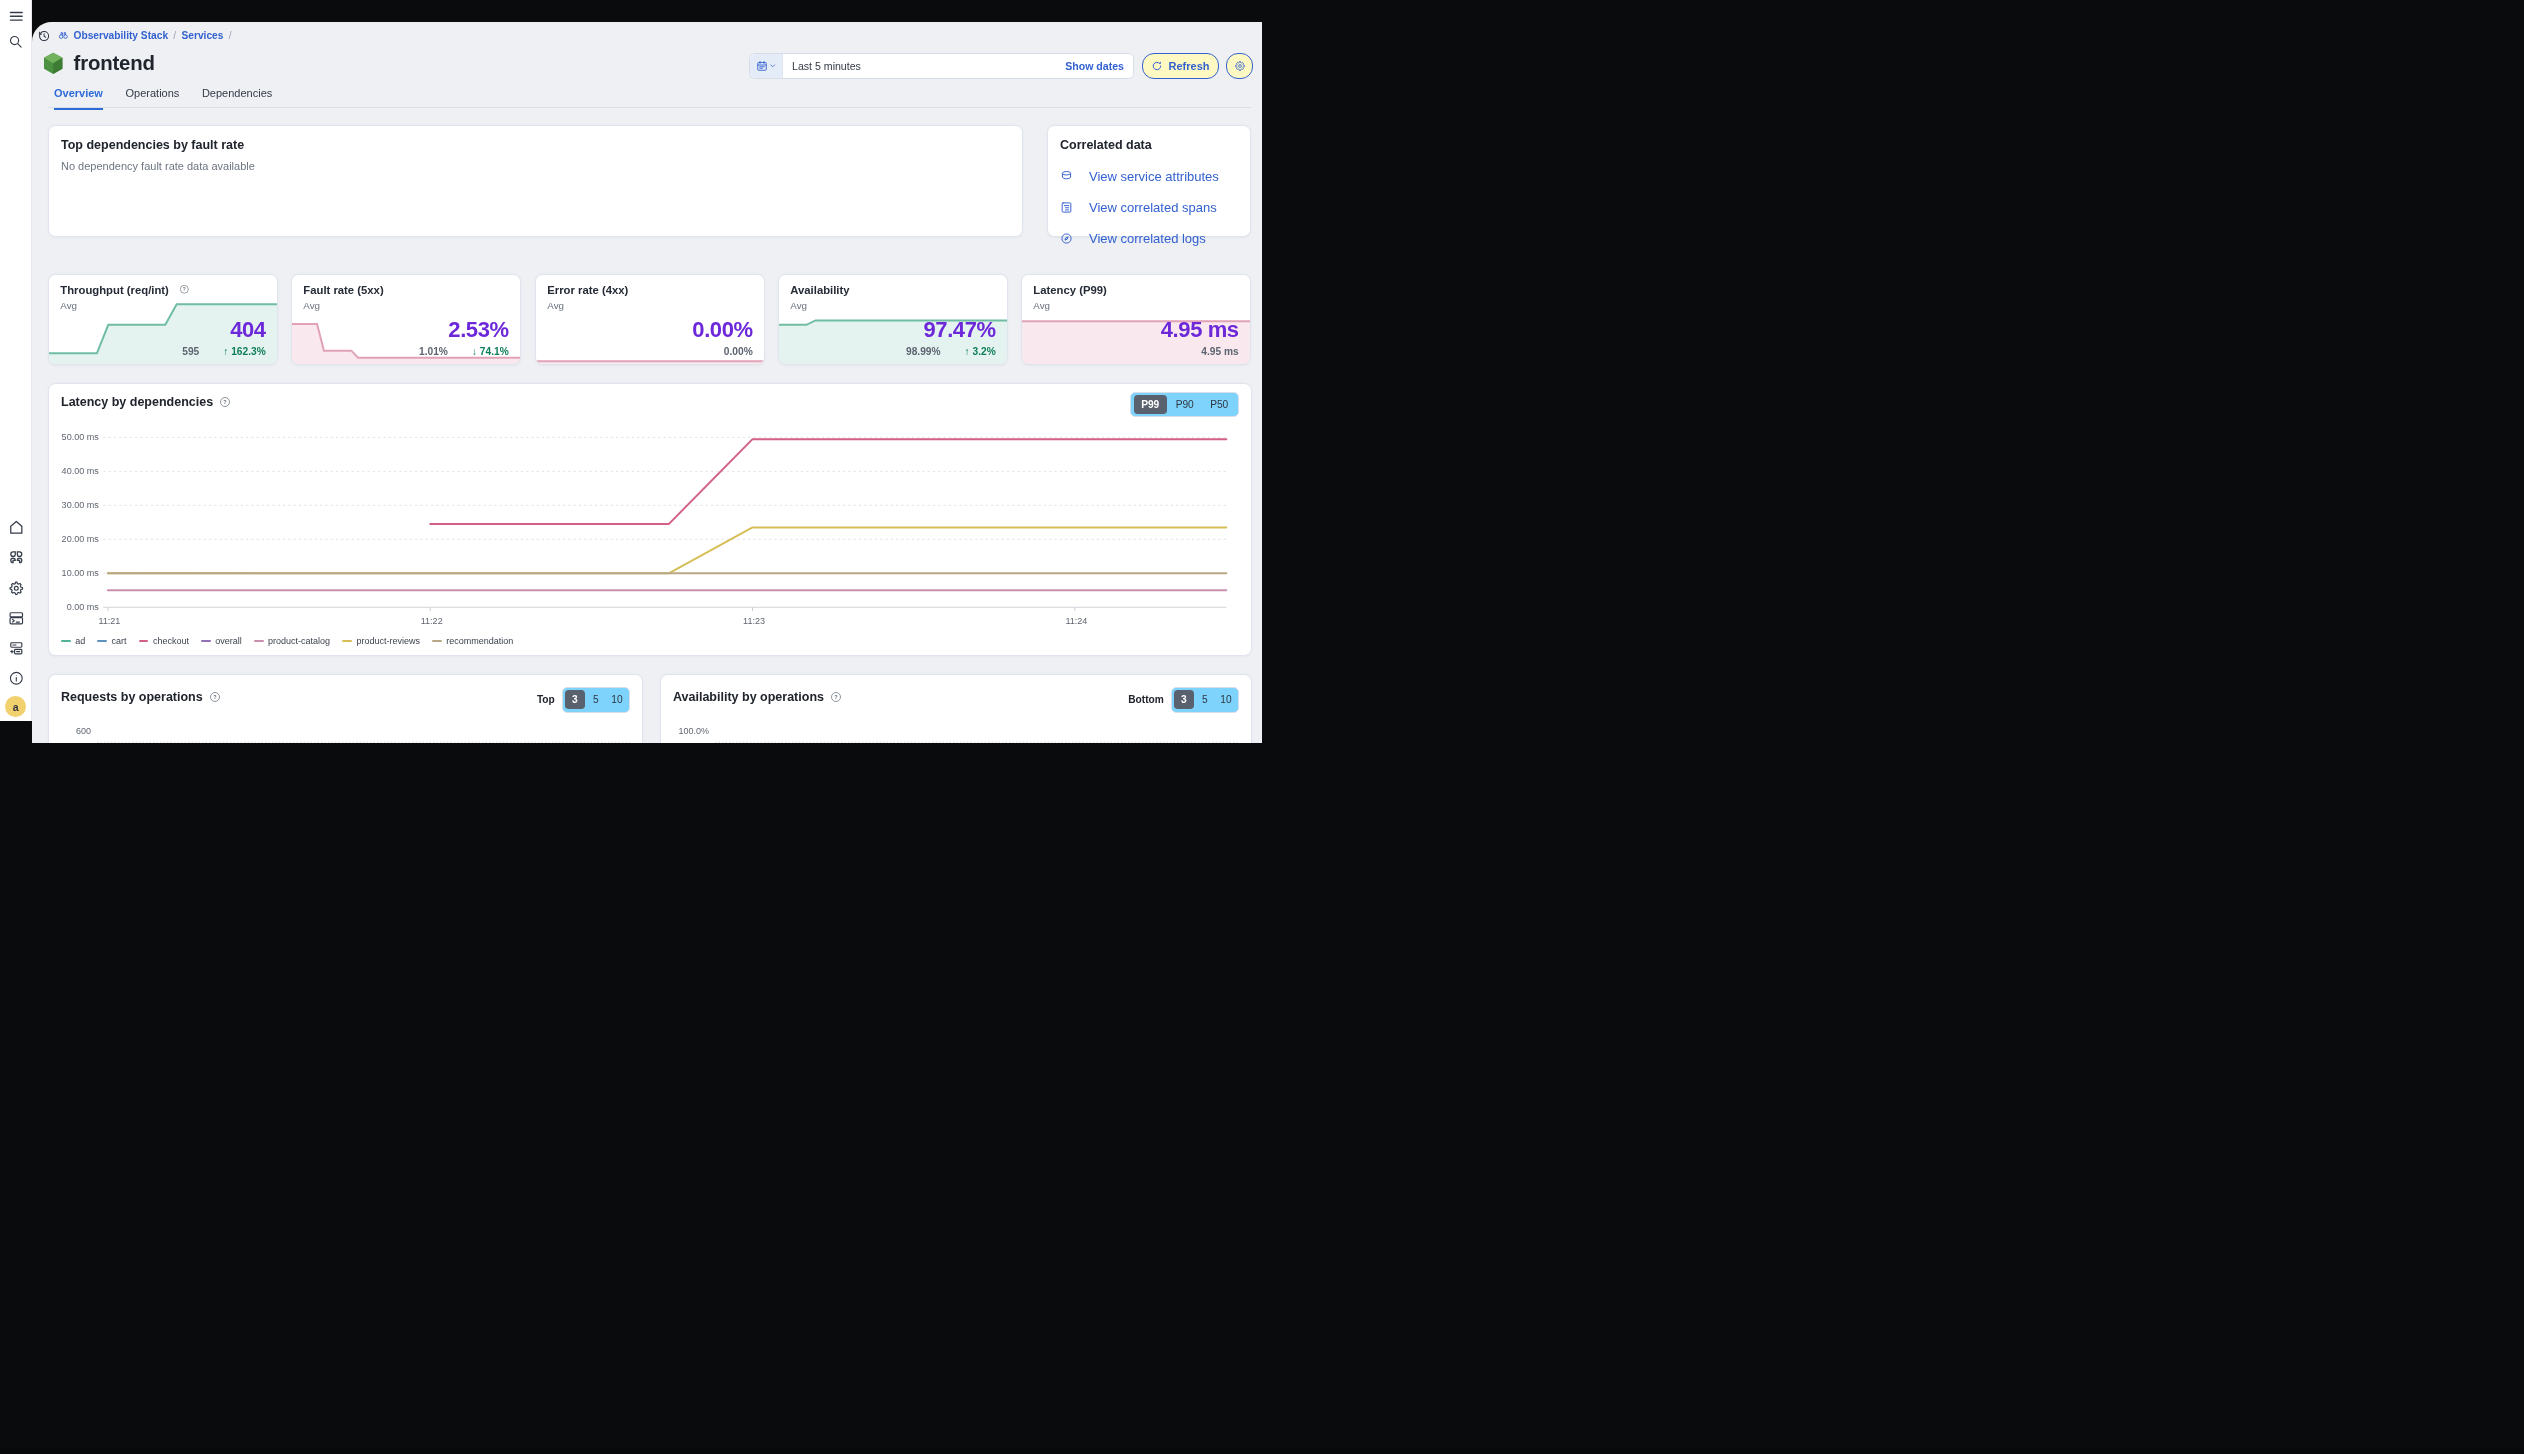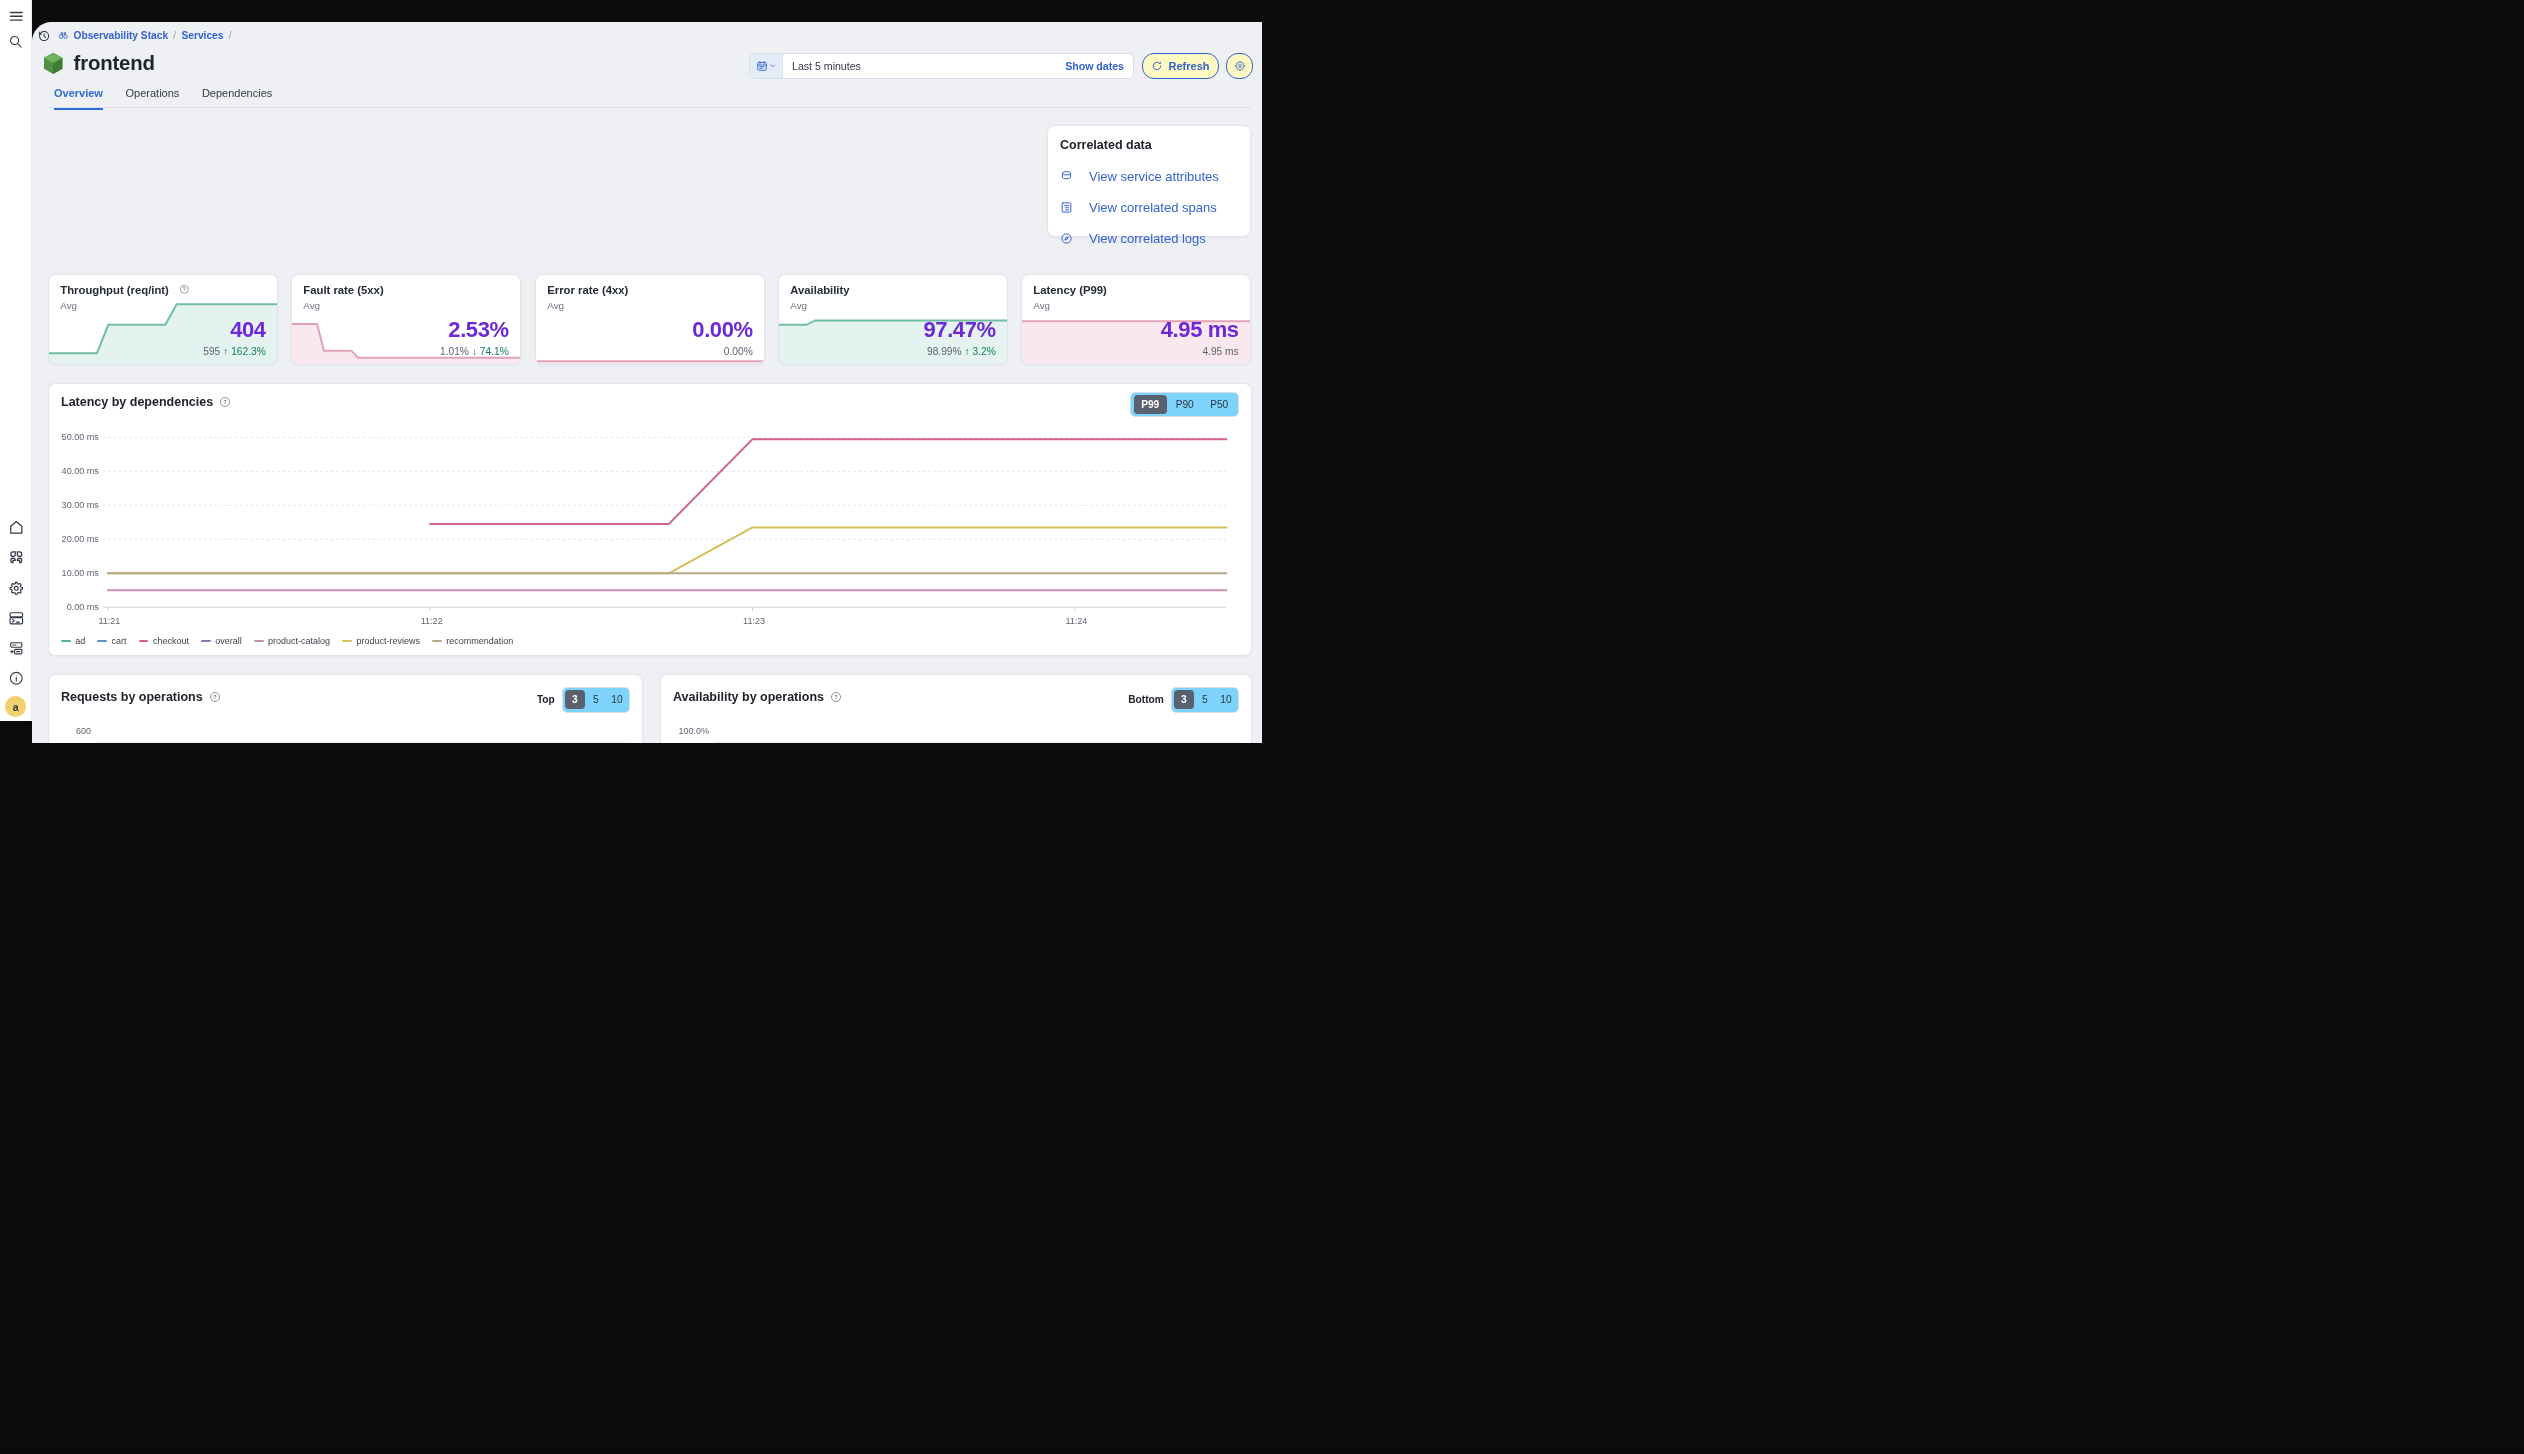--- a/index.html
+++ b/index.html
@@ -56,22 +56,22 @@
   .corr-link { display:flex; align-items:center; gap:16px; color:#3361d0; font-size:13px; cursor:pointer; }
   .corr-link svg { width:13px; height:13px; }
   
   .mcard { overflow:hidden; cursor:pointer; }
   .mcard .spark { position:absolute; inset:0; width:100%; height:100%; }
   .mcard .mtitle { position:absolute; left:11.3px; top:9px; font-size:11.3px; font-weight:bold;
     color:#252b36; display:flex; align-items:flex-start; gap:10px; }
   .mcard .msub { position:absolute; left:11.3px; top:25px; font-size:9.8px; color:#69707d; }
   .mcard .mval { position:absolute; right:11.3px; top:42px; font-size:22px; font-weight:bold;
     color:#6d28d9; letter-spacing:-0.4px; }
-  .mcard .mtrend { position:absolute; right:11.3px; top:71px; font-size:10.2px; font-weight:normal;
-    color:#5c6370; display:flex; gap:3px; }
+  .mcard .mtrend { position:absolute; right:11.3px; top:71px; font-size:10.2px; font-weight:bold;
+    color:#5c6370; display:flex; gap:24px; }
   .mtrend .delta.up, .mtrend .delta.down { color:#0f7e57; }
   
   .btn-group { display:flex; align-items:center; background:#7dd3fc; border:0.8px solid #d9dfe9;
     border-radius:5.3px; padding:2.3px; gap:1.5px; }
   .bg-item { border-radius:3.8px; font-size:10.2px; color:#2f3642; display:flex; align-items:center;
     justify-content:center; cursor:pointer; }
   .bg-item.sel { background:#5a616e; color:#ffffff; font-weight:bold; }
   .pct .bg-item { width:33px; height:19px; }
   .cnt .bg-item { width:19.6px; height:19px; }
   .sel-label { font-size:10.2px; font-weight:bold; color:#20242c; margin-right:6.8px; }
@@ -212,20 +212,24 @@
     </button>
   </div>
 
   <div class="tabs" id="tabs-mount">
       <div class="tab active">Overview</div>
       <div class="tab">Operations</div>
       <div class="tab">Dependencies</div>
     </div>
   <div class="tabs-divider"></div>
 
+  <div class="panel" style="left:16px;top:103px;width:975px;height:112px;padding:12px">
+    <div class="panel-title">Top dependencies by fault rate</div>
+    <div class="muted" style="margin-top:7.5px">No dependency fault rate data available</div>
+  </div>
 
   <div class="panel" style="left:1015px;top:103px;width:204px;height:112px;padding:12px">
     <div class="panel-title">Correlated data</div>
     <div class="corr-links" id="corr-mount">
         <div class="corr-link">
           <svg viewBox="0 0 24 24">
             <g fill="none" stroke="currentColor" stroke-width="1.8">
               <ellipse cx="12" cy="6" rx="7.5" ry="3.2"></ellipse>
               <path d="M4.5 6v7c0 1.8 3.36 3.2 7.5 3.2s7.5-1.4 7.5-3.2V6"></path>
             </g>

